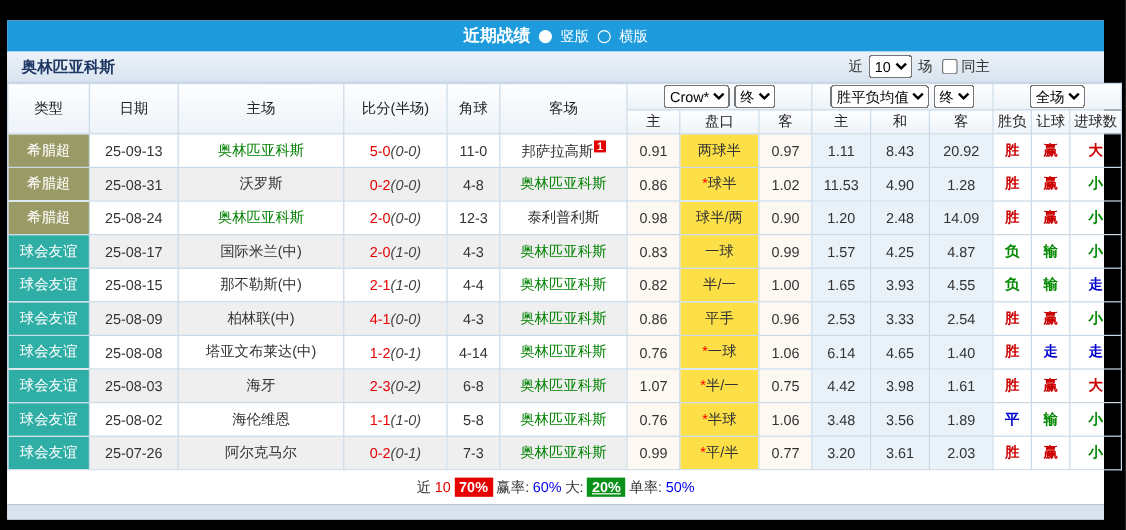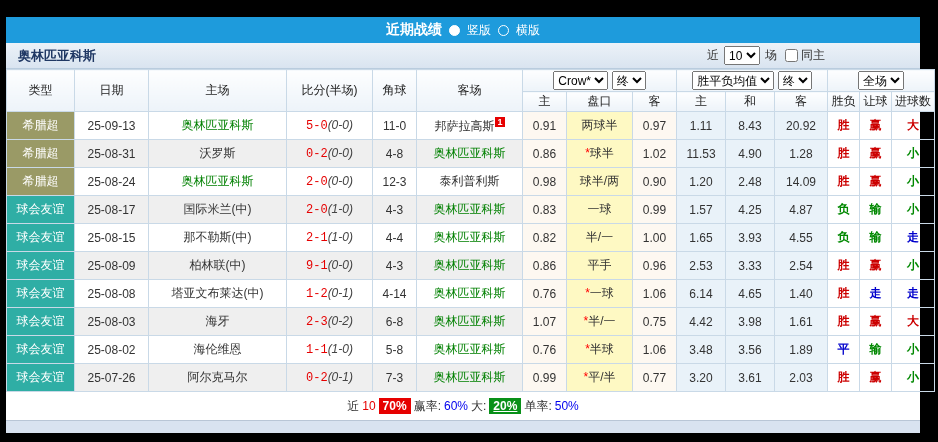--- a/index.html
+++ b/index.html
@@ -24,25 +24,25 @@
   
   table { width:100%; border-collapse:collapse; table-layout:fixed; font-size:12px; color:#333; flex:0 0 auto; }
   td, th { border:1px solid #C9D9E7; text-align:center; overflow:hidden; white-space:nowrap; font-weight:normal; }
   thead th { background:linear-gradient(#FDFEFF,#EDF3F9); color:#222; }
   thead tr.hrow1 th { height:22px; }
   thead tr.hrow2 th { height:20px; }
   thead select { font-size:12px; height:19px; max-width:96%; }
   tbody td { height:28px; }
   tr.alt td.stripe { background:#EFEFEF; }
   td.az { background:#FDF8F1; }   
-  td.azl { background:#fef9c3;margin-top:41px; }  
+  td.azl { background:#fde047;margin-top:41px; }  
   td.eu { background:#E9F2F9; }   
   .league-cell { color:#fff; }
   .team-green { color:#008000; }
-  .score-ft { color:#E60000;font-family:Liberation Mono, monospace; }
+  .score-ft { color:#E60000; }
   .score-ht { color:#444;font-style:italic; }
   .star { color:#FF0000; }
   .c-red { color:#CC0000; font-weight:bold; }
   .c-green { color:#008800; font-weight:bold; }
   .c-blue { color:#0000CC; font-weight:bold; }
   sup.badge { background:#E60000; color:#fff; font-size:9px; padding:0 2px; margin-left:1px; font-weight:bold; }
 
   
   .footer { height:28px; flex:0 0 auto; background:#fff; display:flex; align-items:center; justify-content:center; font-size:12px; color:#333; gap:3px; }
   .pct-badge-red { background:#E60000; color:#fff; font-weight:bold; padding:1px 4px; }
@@ -210,21 +210,21 @@
           <td class="eu">3.93</td>
           <td class="eu">4.55</td>
           <td class="c-green">负</td>
           <td class="c-green">输</td>
           <td class="c-blue">走</td>
         </tr>
         <tr class="alt">
           <td class="league-cell" style="background: rgb(47, 174, 165);">球会友谊</td>
           <td class="stripe">25-08-09</td>
           <td class="stripe"><span>柏林联(中)</span></td>
-          <td class="stripe"><span class="score-ft">9-1</span><span class="score-ht">(0-0)</span></td>
+          <td class="stripe"><span class="score-ft">4-1</span><span class="score-ht">(0-0)</span></td>
           <td class="stripe">4-3</td>
           <td class="stripe"><span class="team-green">奥林匹亚科斯</span></td>
           <td class="az">0.86</td>
           <td class="azl">平手</td>
           <td class="az">0.96</td>
           <td class="eu">2.53</td>
           <td class="eu">3.33</td>
           <td class="eu">2.54</td>
           <td class="c-red">胜</td>
           <td class="c-red">赢</td>

